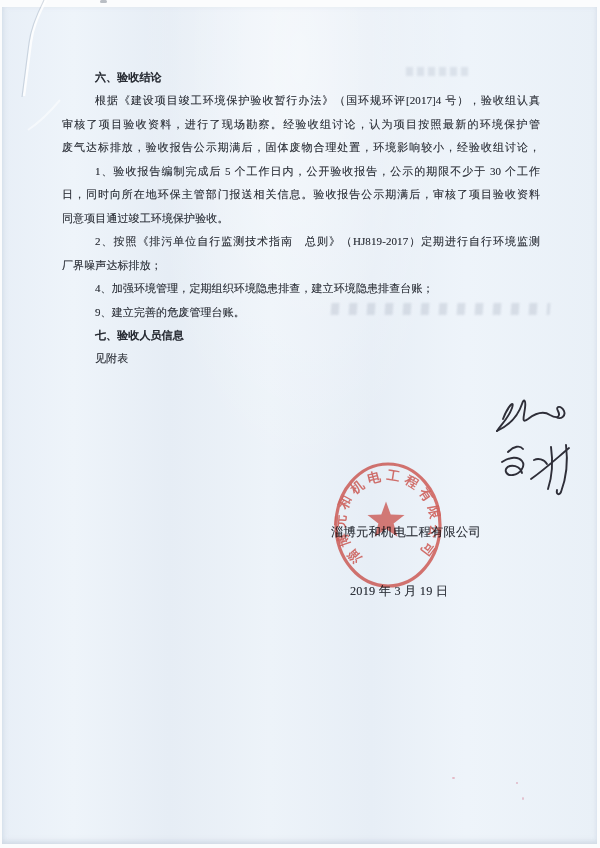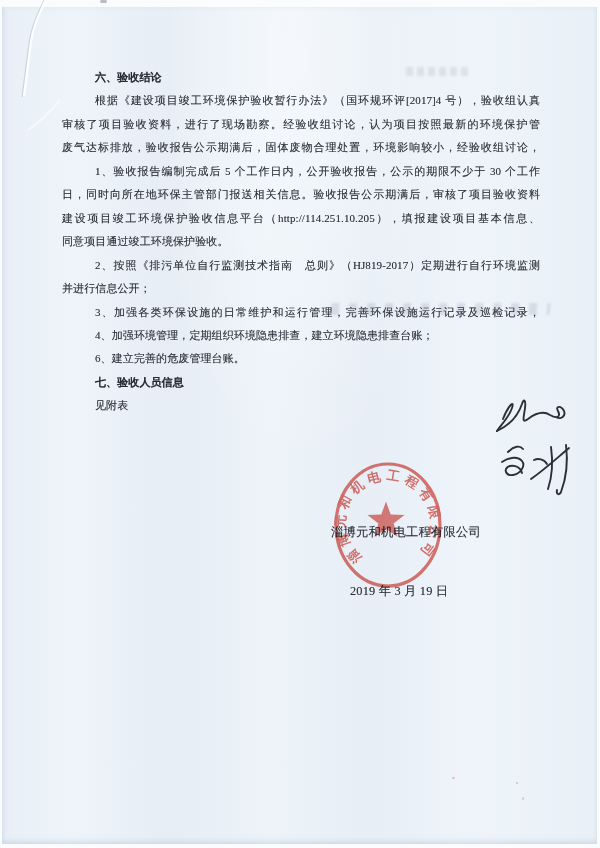--- a/index.html
+++ b/index.html
@@ -68,27 +68,25 @@
 <div class="smudge" id="smudge-1"></div>
 <div class="smudge" id="smudge-2"></div>
 
 <div class="doc">
   <div class="line h in">六、验收结论</div>
   <div class="line in fill">根据《建设项目竣工环境保护验收暂行办法》（国环规环评[2017]4 号），验收组认真</div>
   <div class="line fill">审核了项目验收资料，进行了现场勘察。经验收组讨论，认为项目按照最新的环境保护管</div>
   <div class="line fill">废气达标排放，验收报告公示期满后，固体废物合理处置，环境影响较小，经验收组讨论，</div>
   <div class="line in fill">1、验收报告编制完成后 5 个工作日内，公开验收报告，公示的期限不少于 30 个工作</div>
   <div class="line fill">日，同时向所在地环保主管部门报送相关信息。验收报告公示期满后，审核了项目验收资料</div>
-  <div class="line fill">建设项目竣工环境保护验收信息平台（http://114.251.10.205），填报建设项目基本信息、</div>
   <div class="line">同意项目通过竣工环境保护验收。</div>
   <div class="line in fill">2、按照《排污单位自行监测技术指南　总则》（HJ819-2017）定期进行自行环境监测</div>
-  <div class="line">并进行信息公开；</div>
-  <div class="line in fill">3、加强各类环保设施的日常维护和运行管理，完善环保设施运行记录及巡检记录，</div>
+  <div class="line">厂界噪声达标排放；</div>
   <div class="line in">4、加强环境管理，定期组织环境隐患排查，建立环境隐患排查台账；</div>
-  <div class="line in">6、建立完善的危废管理台账。</div>
+  <div class="line in">9、建立完善的危废管理台账。</div>
   <div class="line h in">七、验收人员信息</div>
   <div class="line in">见附表</div>
 </div>
 
 <div class="signoff" id="company-line">淄博元和机电工程有限公司</div>
 <div class="signoff" id="date-line">2019 年 3 月 19 日</div>
 
 <svg class="stamp" viewBox="0 0 122 140" width="122" height="140">
   <ellipse cx="61" cy="69" rx="52" ry="61" fill="none" stroke-width="3.2" opacity="0.9" stroke="#dd544b"></ellipse>
   <polygon points="59,45.5 63.7,58.5 77.5,59 66.6,67.5 70.5,80.8 59,73 47.5,80.8 51.4,67.5 40.5,59 54.3,58.5" opacity="0.85" fill="#dd544b"></polygon>

